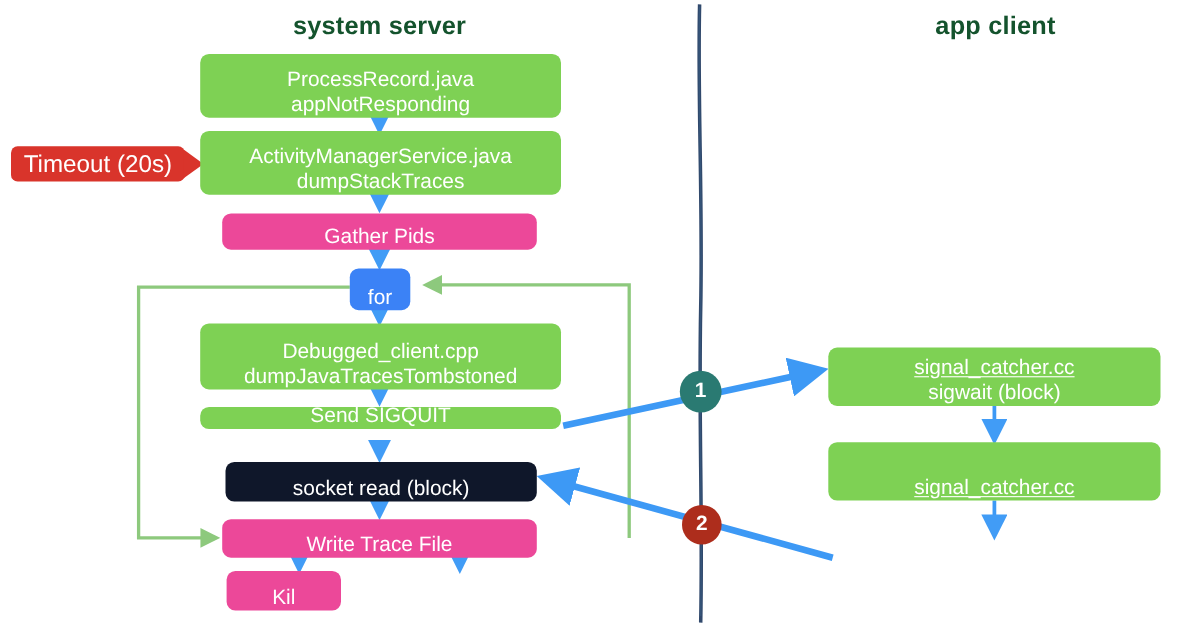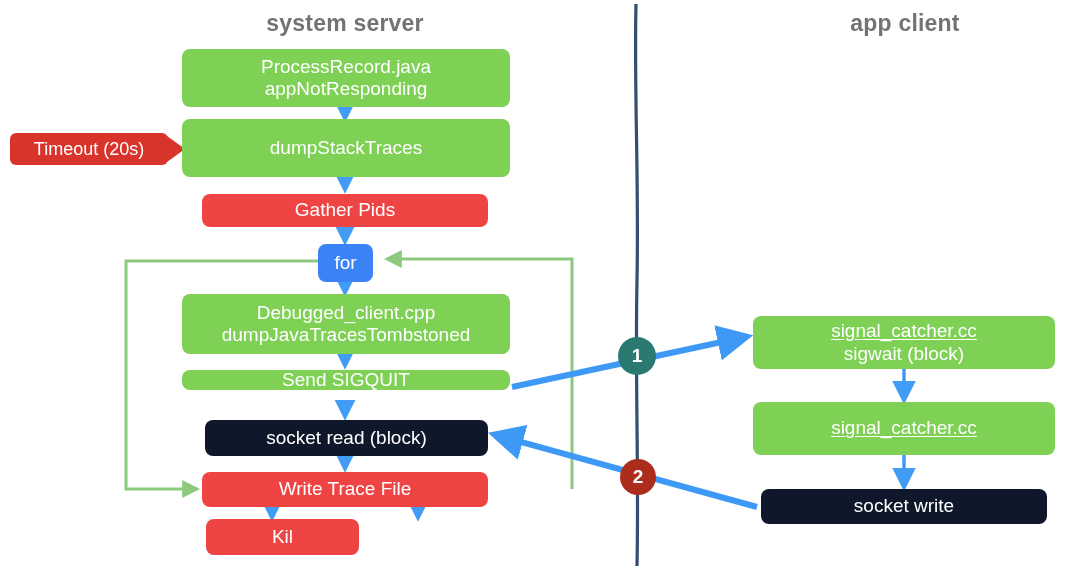--- a/index.html
+++ b/index.html
@@ -1,37 +1,37 @@
 <!DOCTYPE html>
 <html><head>
 <meta charset="utf-8">
 <style>
   html,body{margin:0;padding:0;background:#ffffff;}
   body{width:1080px;height:570px;position:relative;overflow:hidden;
        font-family:"Liberation Sans","DejaVu Sans",sans-serif;}
   #stage{position:absolute;left:0;top:0;width:1080px;height:570px;background:#fff;}
 
-  .col-title{position:absolute;font-size:23px;font-weight:bold;color:#737373;
+  .col-title{position:absolute;font-size:23px;font-weight:bold;color:#14532d;
              text-align:center;letter-spacing:.2px;}
 
   .node{position:absolute;border-radius:8px;color:#fff;display:flex;
-        flex-direction:column;align-items:center;justify-content:center;
+        flex-direction:column;align-items:center;justify-content:flex-end;
         text-align:center;line-height:1.18;box-sizing:border-box;
         font-size:19px;font-weight:400;}
   .node .l1,.node .l2{display:block;white-space:nowrap;}
   .node.two-line{font-size:19px;}
   .green{background:#7ed154;}
-  .blue{background:#ef4444;}
+  .blue{background:#ec4899;}
   .pink{background:#0f172a;}
   .orange{background:#3b82f6;font-size:19px;}
   .underline{text-decoration:underline;text-underline-offset:2px;}
 
   
   .timeout{position:absolute;background:#d9342b;color:#fff;border-radius:6px;
-           font-size:18px;display:flex;align-items:center;justify-content:center;
+           font-size:22px;display:flex;align-items:center;justify-content:center;
            padding:0 10px;box-sizing:border-box;white-space:nowrap;}
   .timeout .tip{position:absolute;right:-17px;top:50%;transform:translateY(-50%);
                 width:0;height:0;border-top:13px solid transparent;
                 border-bottom:13px solid transparent;border-left:18px solid #d9342b;}
 
   
   .circle{position:absolute;border-radius:50%;color:#fff;display:flex;
           align-items:center;justify-content:center;font-size:19px;font-weight:bold;}
   .c-teal{background:#2a7a72;}
   .c-red{background:#ad2d1c;}
@@ -89,20 +89,21 @@
     <span>Timeout (20s)</span>
     <span class="tip"></span>
   </div>
 
   <div class="node green two-line" style="left:182px;top:49px;width:328px;height:58px;">
     <span class="l1">ProcessRecord.java</span>
     <span class="l2">appNotResponding</span>
   </div>
 
   <div class="node green two-line" style="left:182px;top:119px;width:328px;height:58px;">
+    <span class="l1">ActivityManagerService.java</span>
     <span class="l2">dumpStackTraces</span>
   </div>
 
   <div class="node blue" style="left:202px;top:194px;width:286px;height:33px;">
     <span class="l1">Gather Pids</span>
   </div>
 
   <div class="node orange" style="left:318px;top:244px;width:55px;height:38px;">
     <span class="l1">for</span>
   </div>
@@ -117,37 +118,34 @@
   </div>
 
   <div class="node pink" style="left:205px;top:420px;width:283px;height:36px;">
     <span class="l1">socket read  (block)</span>
   </div>
 
   <div class="node blue" style="left:202px;top:472px;width:286px;height:35px;">
     <span class="l1">Write Trace File</span>
   </div>
 
-  <div class="node blue" style="left:206px;top:519px;width:153px;height:36px;">
+  <div class="node blue" style="left:206px;top:519px;width:104px;height:36px;">
     <span class="l1">Kil</span>
   </div>
 
 
   <div class="node green two-line" style="left:753px;top:316px;width:302px;height:53px;">
     <span class="l1 underline">signal_catcher.cc</span>
     <span class="l2">sigwait  (block)</span>
   </div>
 
   <div class="node green two-line" style="left:753px;top:402px;width:302px;height:53px;">
     <span class="l1 underline">signal_catcher.cc</span>
   </div>
 
-  <div class="node pink" style="left:761px;top:489px;width:286px;height:35px;">
-    <span class="l1">socket write</span>
-  </div>
 
   <div class="circle c-teal" style="left:618px;top:337px;width:38px;height:38px;">
     <span>1</span>
   </div>
   <div class="circle c-red" style="left:620px;top:459px;width:36px;height:36px;">
     <span>2</span>
   </div>
 
 </div>
 

